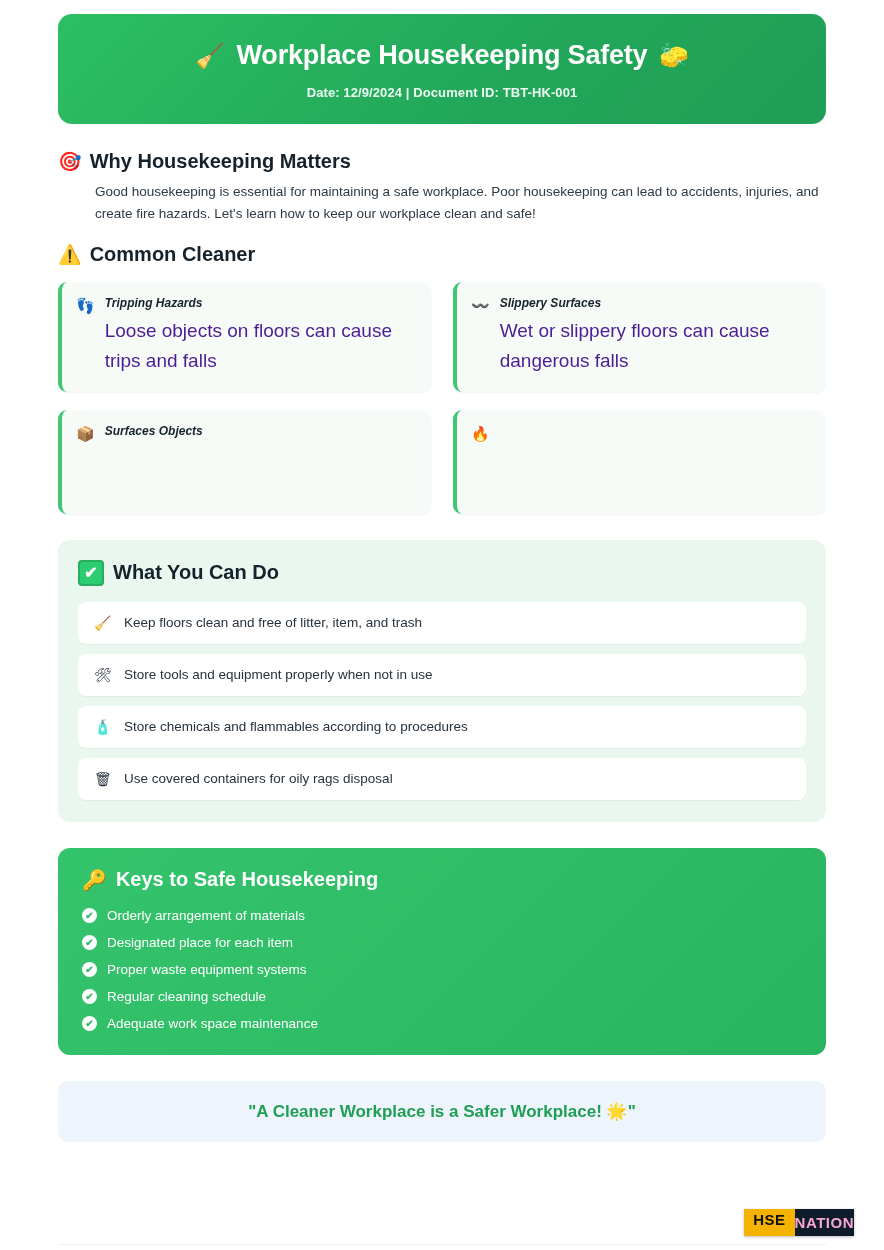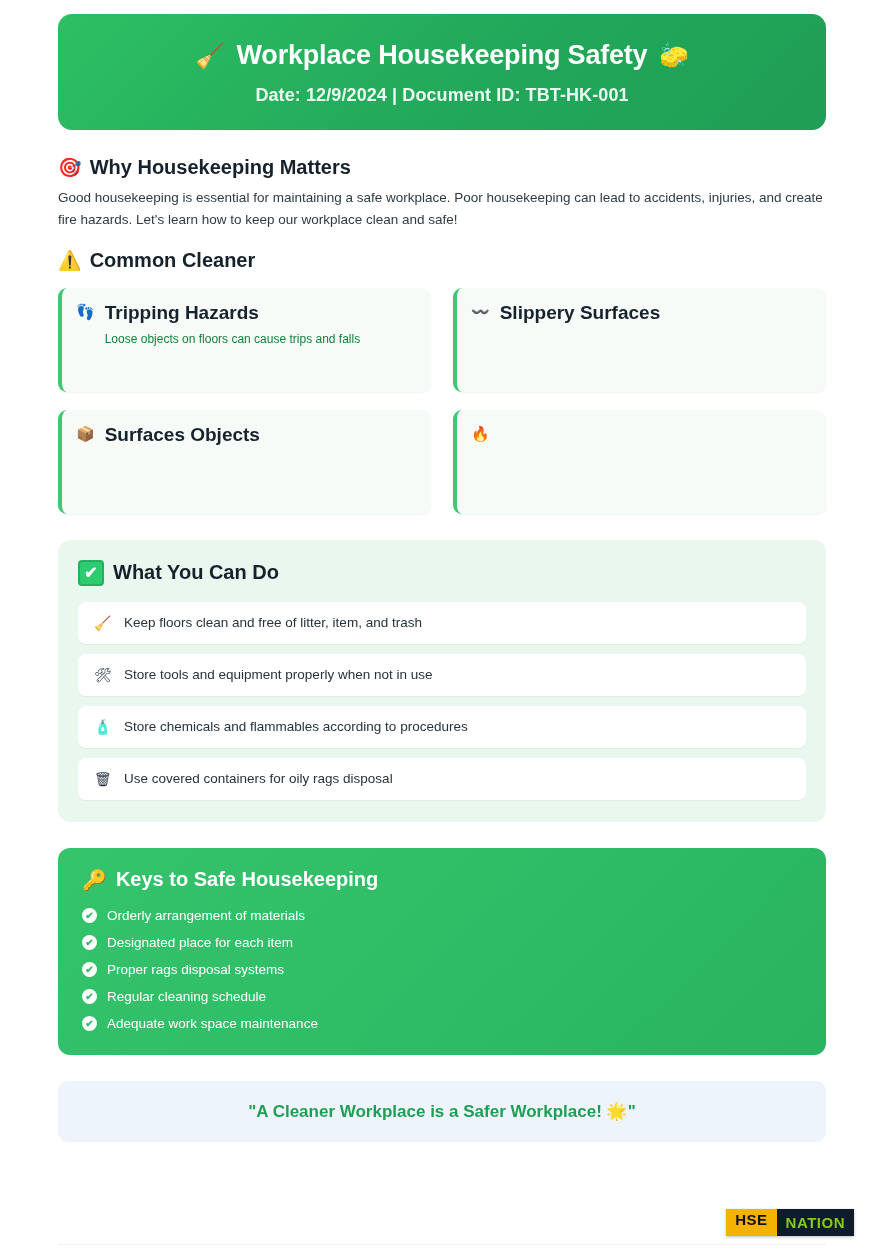--- a/index.html
+++ b/index.html
@@ -35,21 +35,21 @@
     letter-spacing: -0.2px;
     line-height: 1.15;
     display: flex;
     align-items: center;
     justify-content: center;
     gap: 12px;
   }
   .banner-title .t-emoji { font-size: 24px; }
   .banner-sub {
     margin-top: 14px;
-    font-size: 18px;
+    font-size: 13px;
     font-weight: bold;
     color: #eafaf0;
     letter-spacing: 0.1px;
   }
 
   
   .sec-head {
     display: flex;
     align-items: center;
     gap: 8px;
@@ -58,20 +58,21 @@
     color: #15212b;
   }
   .sec-head .h-emoji { font-size: 19px; }
 
   .why-wrap { margin-top: 26px; }
   .why-body {
     margin-top: 8px;
     font-size: 13.5px;
     line-height: 1.62;
     color: #2e3a45;
+    margin-left: 37px;
   }
 
   .hazard-head { margin-top: 18px; }
 
   
   .hazard-grid {
     margin-top: 16px;
     display: grid;
     grid-template-columns: 1fr 1fr;
     gap: 18px 22px;
@@ -81,29 +82,30 @@
     border-left: 4px solid #3fc774;
     border-radius: 9px;
     padding: 14px 16px 16px 14px;
     box-shadow: 0 1px 2px rgba(20,40,30,0.06);
     display: flex;
     gap: 10px;
     min-height: 104px;
   }
   .hz-icon { font-size: 15px; line-height: 1.1; padding-top: 2px; color:#2dbf63; }
   .hz-title {
-    font-size: 19px;
+    font-size: 12px;
     font-weight: bold;
     color: #16222c;
     margin-bottom: 6px;
+    font-style: italic;
   }
   .hz-text {
-    font-size: 12px;
+    font-size: 19px;
     line-height: 1.58;
-    color: #15803d;
+    color: #4c1d95;
   }
 
   
   .actions-panel {
     margin-top: 26px;
     background: #e9f7ef;
     border-radius: 12px;
     padding: 20px 20px 22px 20px;
   }
   .actions-head {
@@ -185,21 +187,21 @@
     position: absolute;
     right: 30px;
     bottom: 14px;
     display: flex;
     font-size: 15px;
     font-weight: bold;
     letter-spacing: 0.5px;
     box-shadow: 0 1px 3px rgba(0,0,0,0.25);
   }
   .brand .b-hse { background: #f5b301; color: #111; padding: 2px 9px; }
-  .brand .b-nation { background: #0d1b2a; color: #84cc16; padding: 5px 9px; }
+  .brand .b-nation { background: #0d1b2a; color: #f9a8d4; padding: 5px 0; }
 
   .bottom-clip {
     position: absolute;
     left: 58px; right: 58px; bottom: 0;
     height: 6px;
     border-top: 1px solid #edf1f5;
   }
 </style>
 </head>
 <body>
@@ -233,20 +235,21 @@
       <span class="hz-icon">👣</span>
       <div>
         <div class="hz-title">Tripping Hazards</div>
         <div class="hz-text">Loose objects on floors can cause trips and falls</div>
       </div>
     </div>
     <div class="hazard-card">
       <span class="hz-icon">〰️</span>
       <div>
         <div class="hz-title">Slippery Surfaces</div>
+        <div class="hz-text">Wet or slippery floors can cause dangerous falls</div>
       </div>
     </div>
     <div class="hazard-card">
       <span class="hz-icon">📦</span>
       <div>
         <div class="hz-title">Surfaces Objects</div>
       </div>
     </div>
     <div class="hazard-card">
       <span class="hz-icon">🔥</span>
@@ -284,21 +287,21 @@
     <div class="key-item">
       <span class="key-check">✔</span>
       <span>Orderly arrangement of materials</span>
     </div>
     <div class="key-item">
       <span class="key-check">✔</span>
       <span>Designated place for each item</span>
     </div>
     <div class="key-item">
       <span class="key-check">✔</span>
-      <span>Proper rags disposal systems</span>
+      <span>Proper waste equipment systems</span>
     </div>
     <div class="key-item">
       <span class="key-check">✔</span>
       <span>Regular cleaning schedule</span>
     </div>
     <div class="key-item">
       <span class="key-check">✔</span>
       <span>Adequate work space maintenance</span>
     </div>
   </div>

